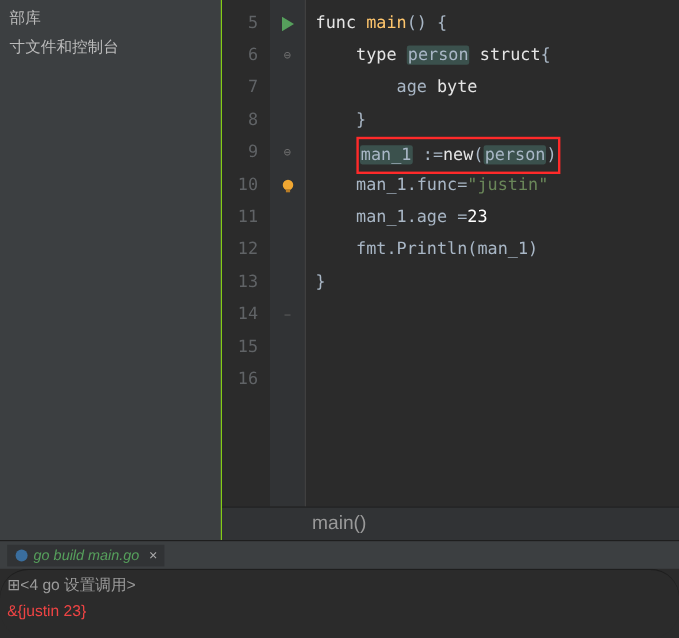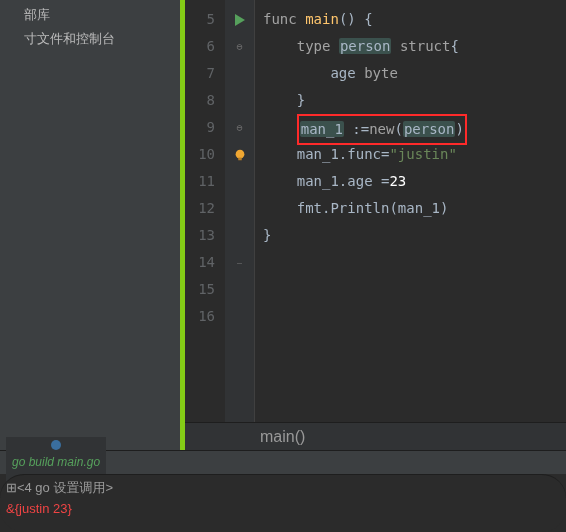--- a/index.html
+++ b/index.html
@@ -10,24 +10,24 @@
   font-size: 14px;
   color: #a9b7c6;
   overflow: hidden;
 }
 .root { display: flex; flex-direction: column; height: 100%; }
 .upper { display: flex; flex: 1; min-height: 0; }
 .sidebar {
   width: 185px;
   background: #3c3f41;
   color: #bbbbbb;
-  padding: 4px 16px;
+  padding: 4px 0;
   font-family: sans-serif;
   font-size: 13px;
-  border-right: 5px solid #84cc16;
+  border-right: 1px solid #84cc16;
 }
 .sidebar div { padding: 2px 8px 4px 8px; }
 .editor-area { flex: 1; display: flex; flex-direction: column; min-width: 0; }
 .code-pane { flex: 1; display: flex; position: relative; background: #2b2b2b; overflow: hidden; }
 .gutter-ln {
   width: 40px;
   text-align: right;
   color: #606366;
   padding-top: 6px;
   user-select: none;
@@ -38,21 +38,21 @@
   padding-top: 6px;
   border-right: 1px solid #404040;
   background: #313335;
   display: flex;
   flex-direction: column;
   align-items: center;
 }
 .gutter-icons div { height: 27px; display: flex; align-items: center; justify-content: center; }
 .code-lines { flex: 1; padding-top: 6px; padding-left: 8px; }
 .code-lines .line { height: 27px; line-height: 27px; white-space: pre; }
-.kw { color: #a3a3a3; }
+.kw { color: #e5e5e5; }
 .fn { color: #ffc66d; }
 .str { color: #6a8759; }
 .num { color: #ffffff; }
 .t { color: #a9b7c6; }
 .highlight-box {
   border: 2px solid #ff2a2a;
   padding: 0 1px;
   display: inline-block;
 }
 .ident-bg {
@@ -78,21 +78,20 @@
   font-family: sans-serif;
   font-size: 12px;
   border-top: 1px solid #1e1e1e;
 }
 .run-tab .chip {
   display: flex; align-items: center; gap: 4px;
   background: #313335;
   padding: 2px 6px;
   color: #56a05c;
   font-style: italic;
-  flex-direction: column;
 }
 .run-tab .chip .x { color: #aaa; font-style: normal; padding-left: 4px; }
 .console {
   height: 58px;
   background: #2b2b2b;
   color: #bbbbbb;
   font-family: sans-serif;
   font-size: 13px;
   padding: 4px 6px;
   border-top: 1px solid #1e1e1e;

